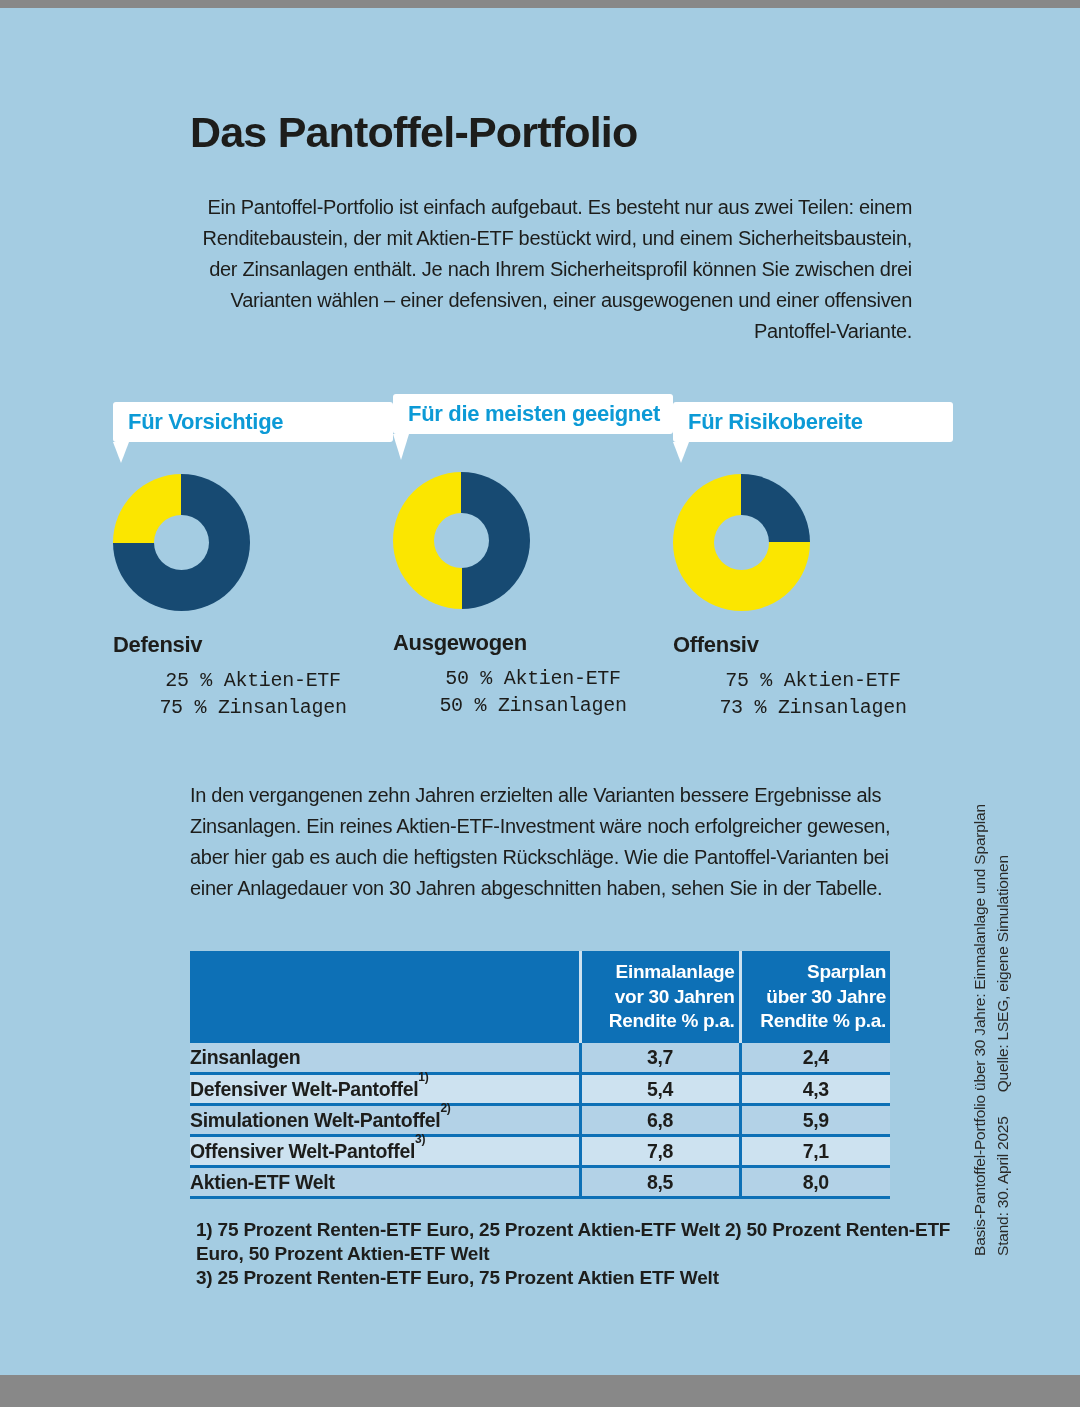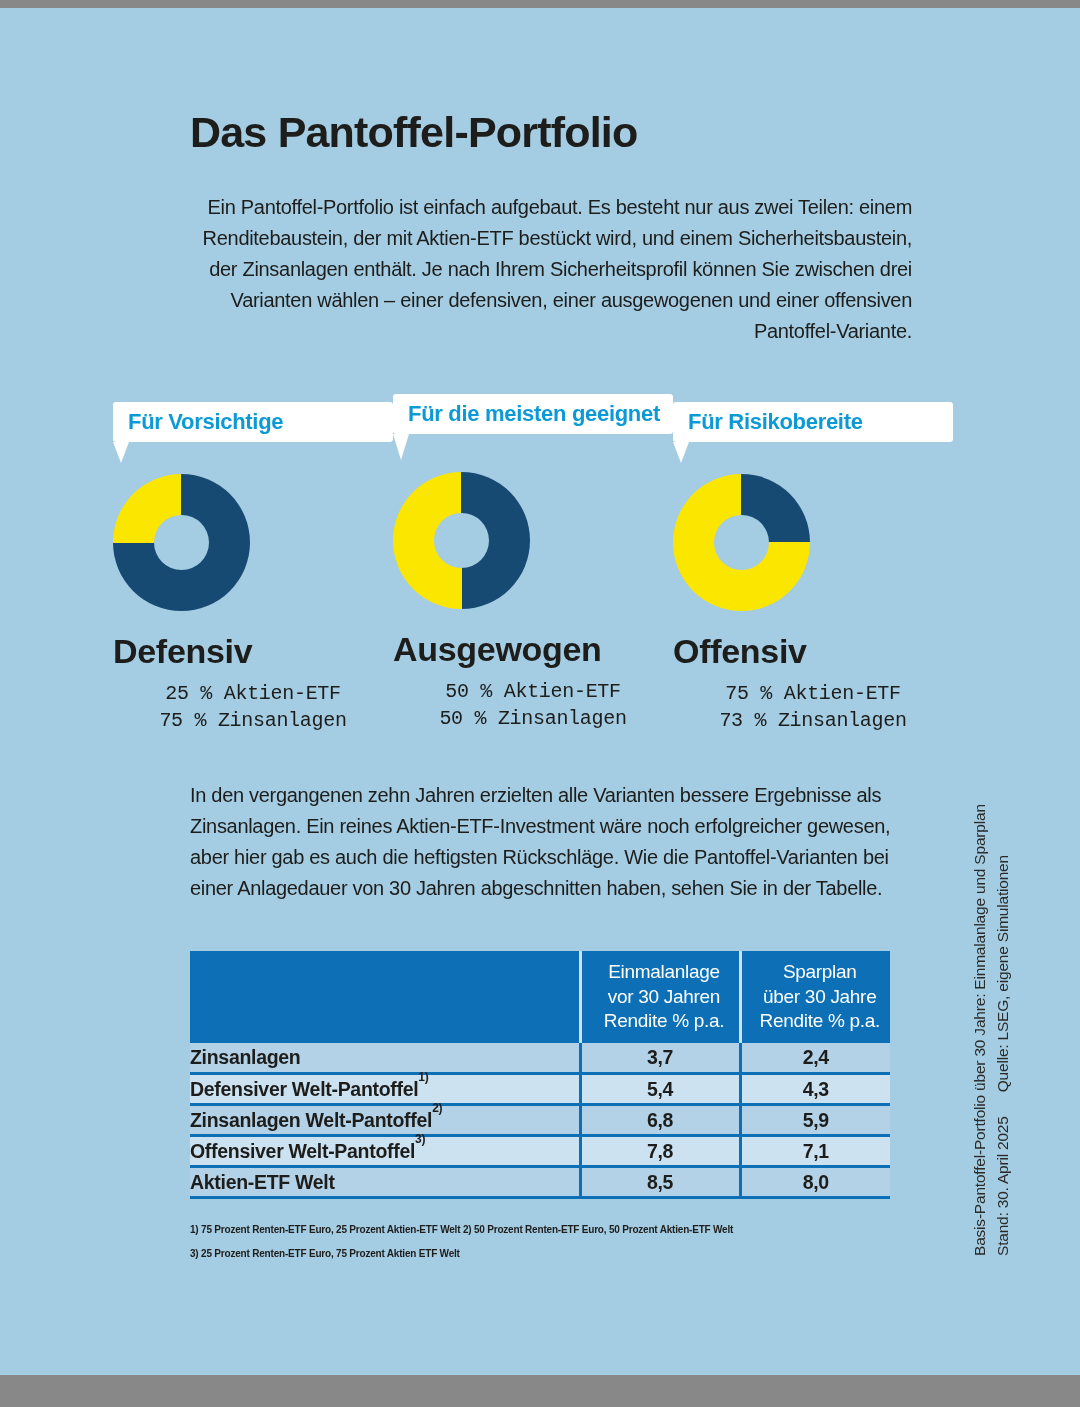--- a/index.html
+++ b/index.html
@@ -36,40 +36,40 @@
     width:0;height:0;border-left:8px solid transparent;border-right:8px solid transparent;
     border-top:21px solid #fff;
   }
   .v1 .tail{border-top-width:26px;}
   .donut{
     position:relative;width:137px;height:137px;border-radius:50%;margin-top:11px;
     background:conic-gradient(var(--navy) 0 180deg,var(--yellow) 180deg 360deg);
   }
   .v1 .donut{margin-top:12px;}
   .hole{position:absolute;inset:41px;border-radius:50%;background:var(--bg);}
-  .vname{margin-top:21px;font-size:34px;font-weight:bold;letter-spacing:-0.3px;}
+  .vname{margin-top:21px;font-size:22px;font-weight:bold;letter-spacing:-0.3px;}
   .vsplit{margin-top:9px;font-size:20px;line-height:27px;text-align:center;letter-spacing:-0.3px;font-family:Liberation Mono, monospace;}
   .tablewrap{position:absolute;left:190px;top:943px;width:700px;}
   table{border-collapse:collapse;width:700px;table-layout:fixed;}
   col.c1{width:390px;} col.c2{width:160px;} col.c3{width:150px;}
   thead th{
-    background:var(--hdr);color:#fff;text-align:center;vertical-align:top;
-    font-size:19px;line-height:24.5px;font-weight:normal;padding:9px 4px 9px 12px;
+    background:var(--hdr);color:#fff;text-align:right;vertical-align:top;
+    font-size:19px;line-height:24.5px;font-weight:bold;padding:9px 4px 9px 12px;
     letter-spacing:-0.3px;
   }
   thead th.divided{border-left:3px solid var(--row-even);}
   tbody tr{border-bottom:3px solid var(--grid);}
   tbody tr:nth-child(odd){background:var(--row-odd);}
   tbody tr:nth-child(even){background:var(--row-even);}
   tbody td{height:31px;font-size:19.5px;letter-spacing:-0.3px;}
   td.lab{font-weight:bold;}
   td.val{text-align:center;border-left:3px solid var(--grid);font-weight:bold;}
   sup{font-size:12px;position:relative;top:-7px;line-height:0;font-weight:bold;}
   .footnotes{
-    position:absolute;left:190px;top:1210px;width:770px;font-size:10px;
+    position:absolute;left:196px;top:1210px;width:770px;font-size:19px;
     font-weight:bold;line-height:24px;letter-spacing:-0.2px;color:var(--ink);
   }
   .source{
     position:absolute;left:968px;top:1248px;width:500px;
     transform:rotate(-90deg);transform-origin:0 0;
     font-size:15.5px;line-height:23px;color:#2a2a28;letter-spacing:-0.2px;
   }
   .source .gap{display:inline-block;width:24px;}
 </style>
 </head>
@@ -149,21 +149,21 @@
           <td class="lab"><span>Zinsanlagen</span><sup></sup></td>
           <td class="val">3,7</td>
           <td class="val">2,4</td>
         </tr>
         <tr>
           <td class="lab"><span>Defensiver Welt-Pantoffel</span><sup>1)</sup></td>
           <td class="val">5,4</td>
           <td class="val">4,3</td>
         </tr>
         <tr>
-          <td class="lab"><span>Zinsanlagen Welt-Pantoffel</span><sup>2)</sup></td>
+          <td class="lab"><span>Simulationen Welt-Pantoffel</span><sup>2)</sup></td>
           <td class="val">6,8</td>
           <td class="val">5,9</td>
         </tr>
         <tr>
           <td class="lab"><span>Offensiver Welt-Pantoffel</span><sup>3)</sup></td>
           <td class="val">7,8</td>
           <td class="val">7,1</td>
         </tr>
         <tr>
           <td class="lab"><span>Aktien-ETF Welt</span><sup></sup></td>

